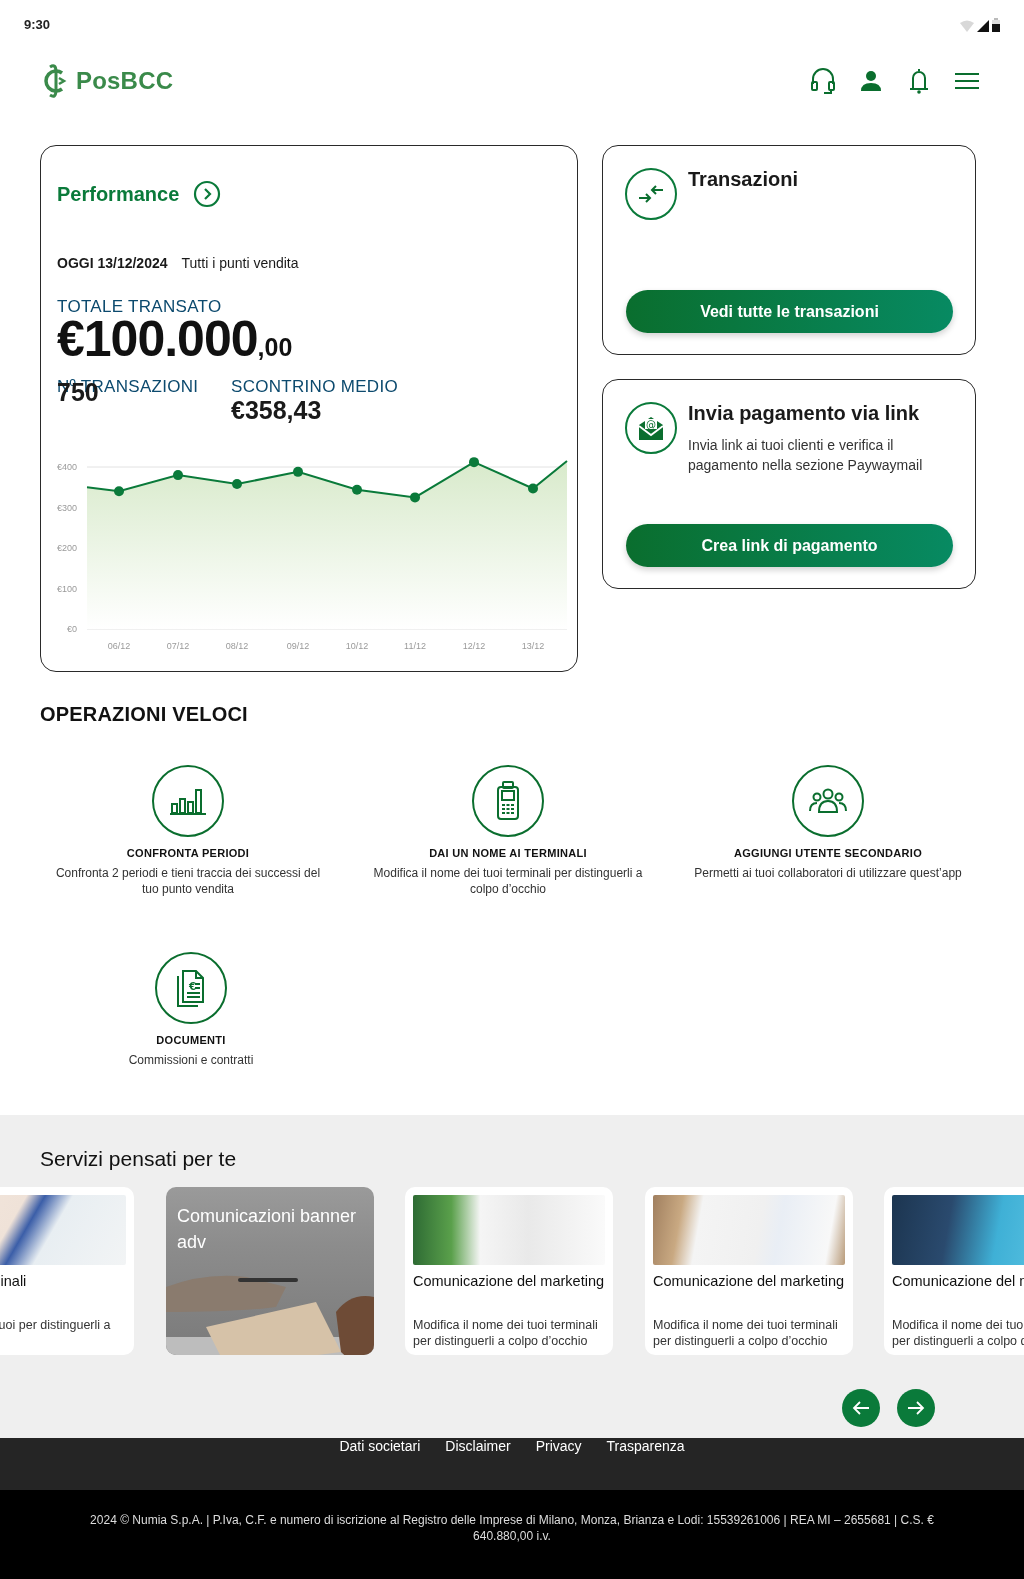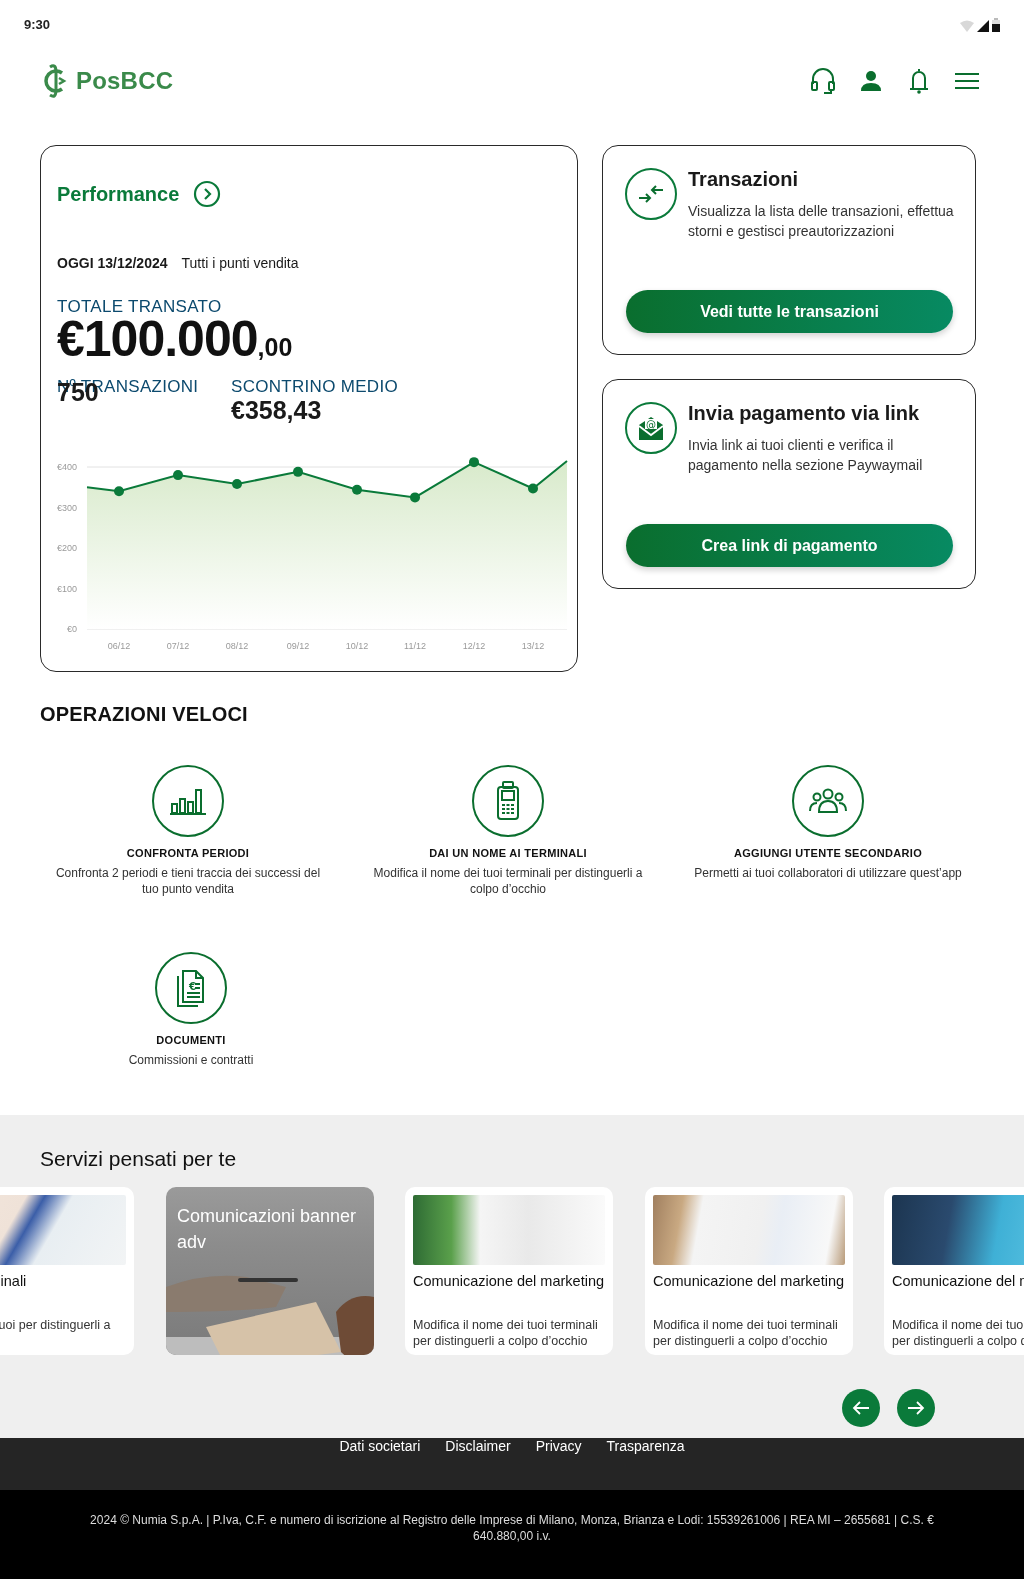--- a/index.html
+++ b/index.html
@@ -175,21 +175,20 @@
 </div>
 
 <div class="card side side1">
   <div class="circle-ic">
     <svg width="30" height="24" viewBox="0 0 30 24">
         <path d="M3 16 H14 M10 12 L14 16 L10 20" fill="none" stroke="#0a6e2e" stroke-width="2"></path>
         <path d="M27 8 H16 M20 4 L16 8 L20 12" fill="none" stroke="#0a6e2e" stroke-width="2"></path>
       </svg>
   </div>
   <h3>Transazioni</h3>
-  <p>Visualizza la lista delle transazioni, effettua storni e gestisci preautorizzazioni</p>
   <button class="btn-green">Vedi tutte le transazioni</button>
 </div>
 
 <div class="card side side2">
   <div class="circle-ic">
     <svg width="30" height="28" viewBox="0 0 30 28">
         <path d="M3 11 L15 3 L27 11 V26 H3 Z" fill="#0a6e2e"></path>
         <path d="M3 12 L15 21 L27 12" fill="none" stroke="#fff" stroke-width="1.8"></path>
         <rect x="9" y="5" width="12" height="10" fill="#fff"></rect>
         <text x="15" y="14" font-size="10" text-anchor="middle" fill="#0a6e2e" font-family="DejaVu Sans, sans-serif">@</text>

